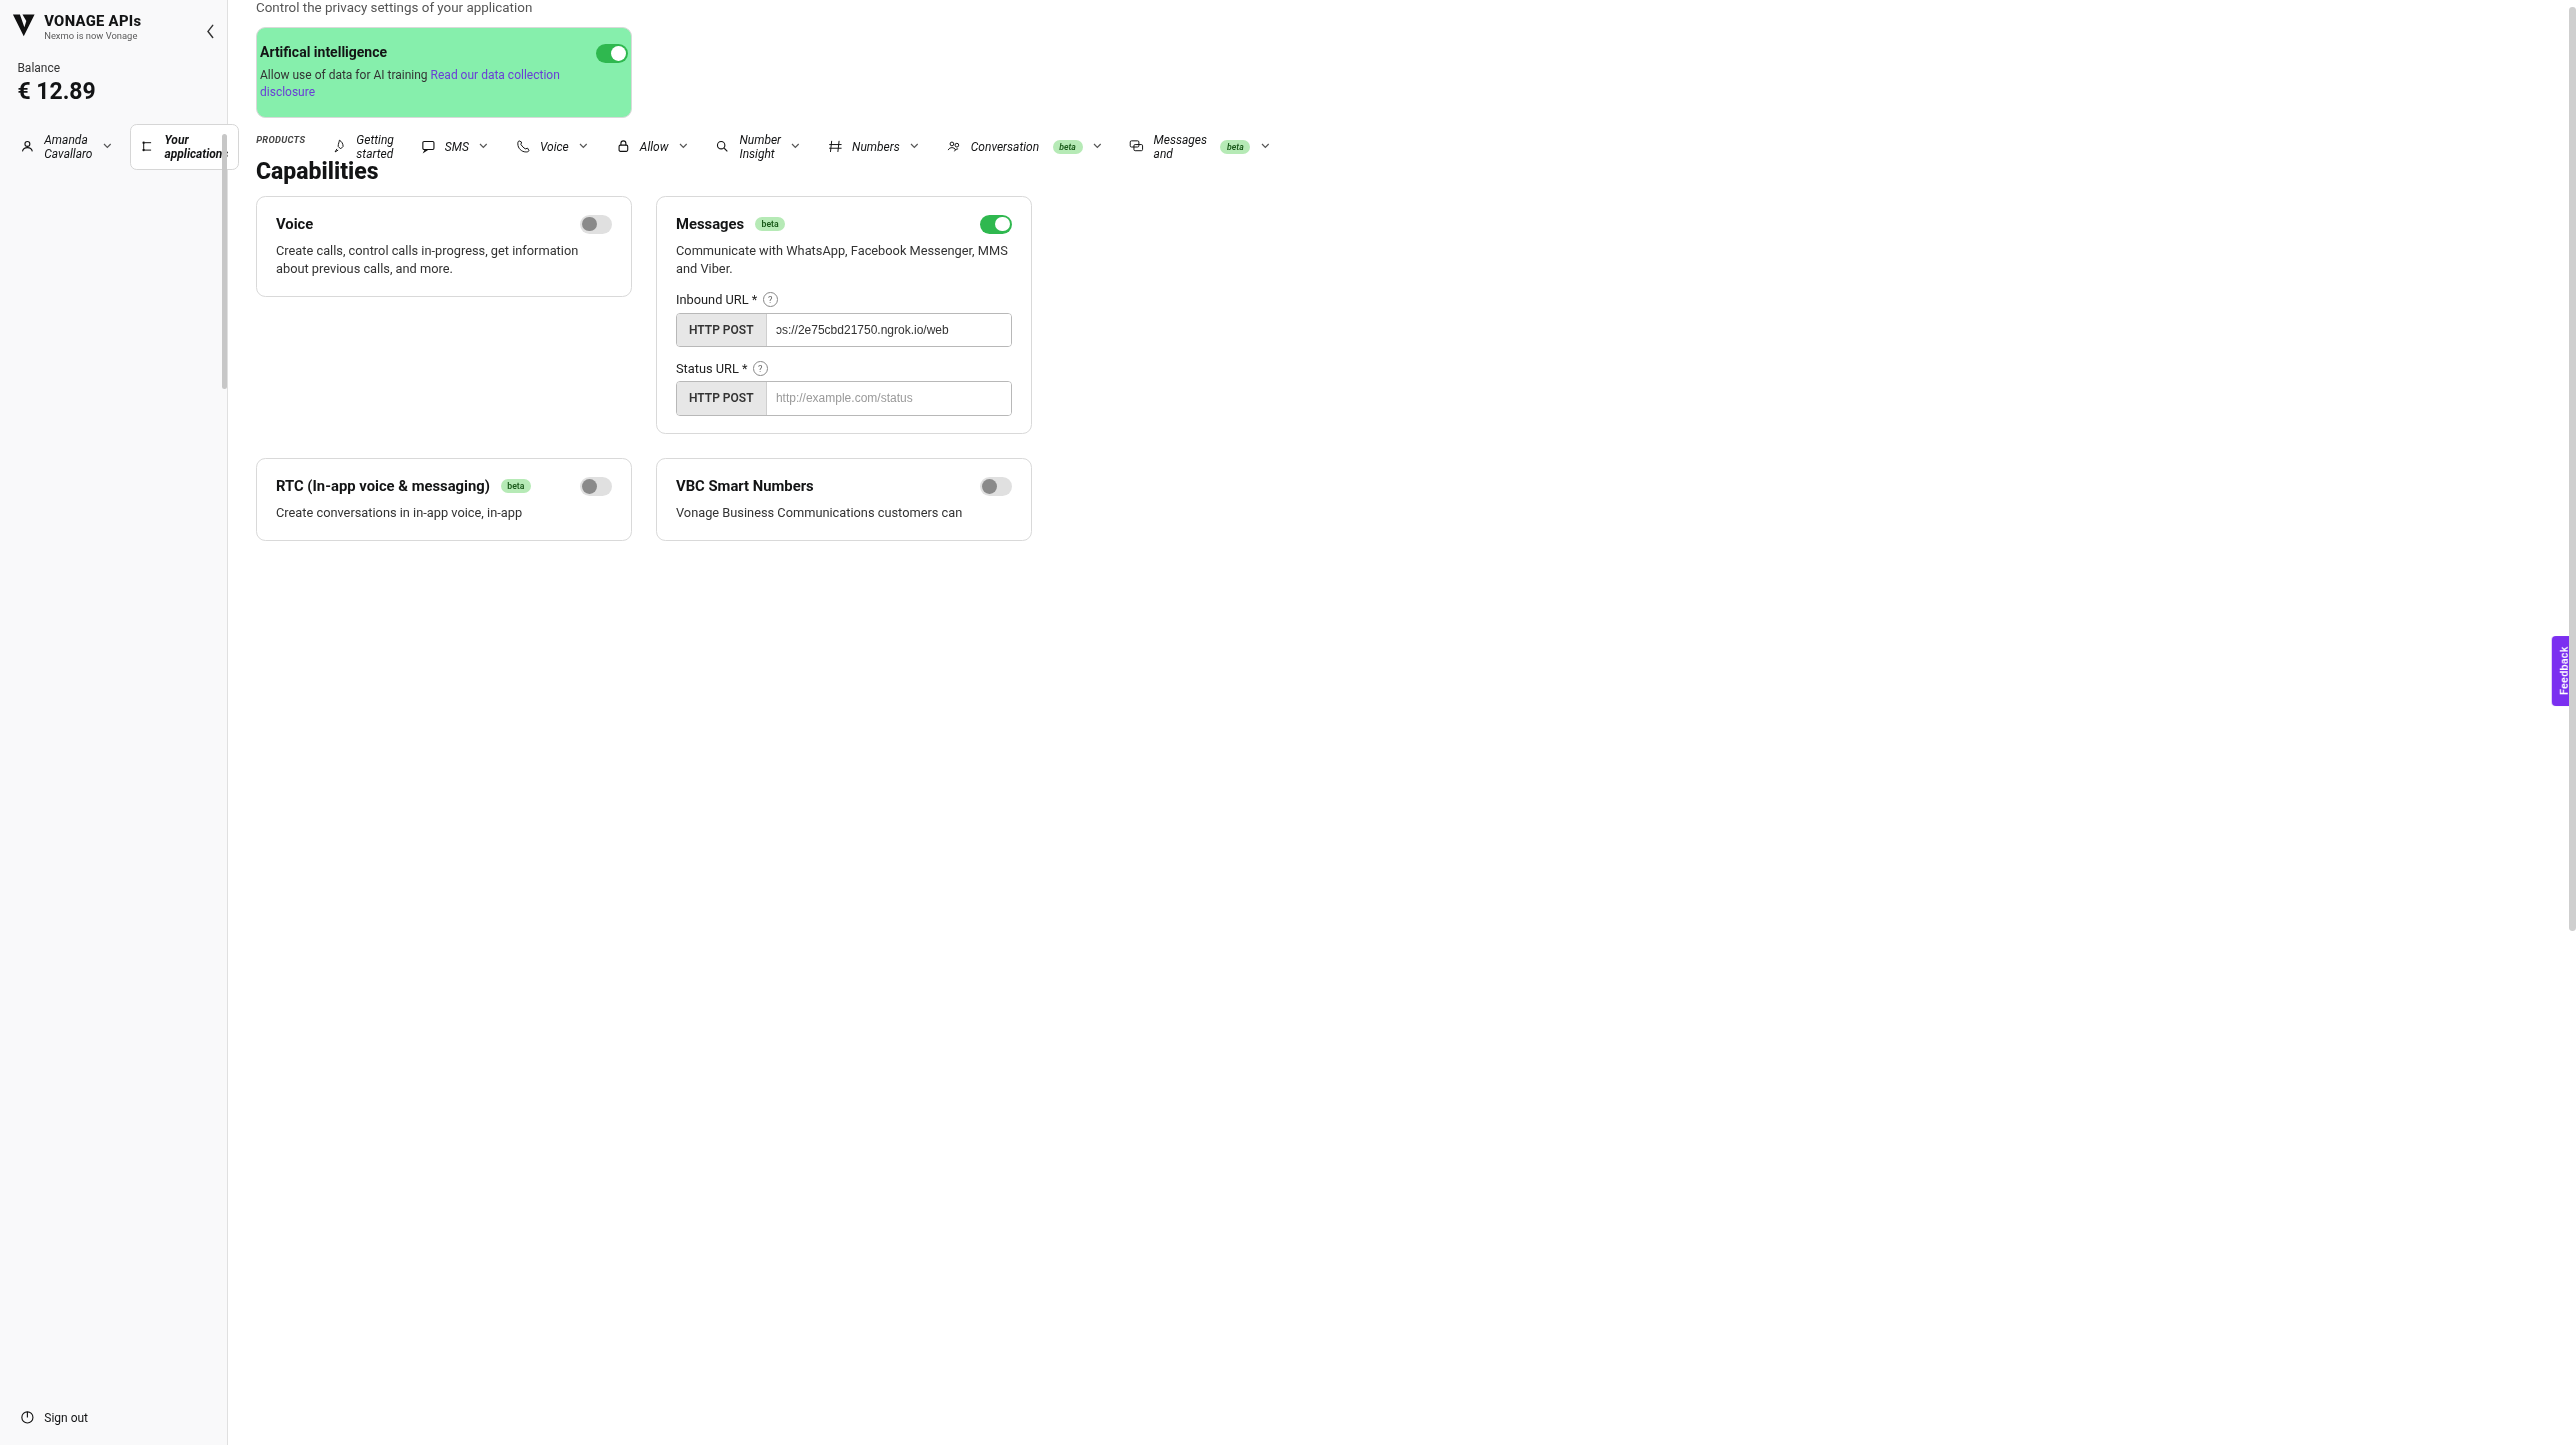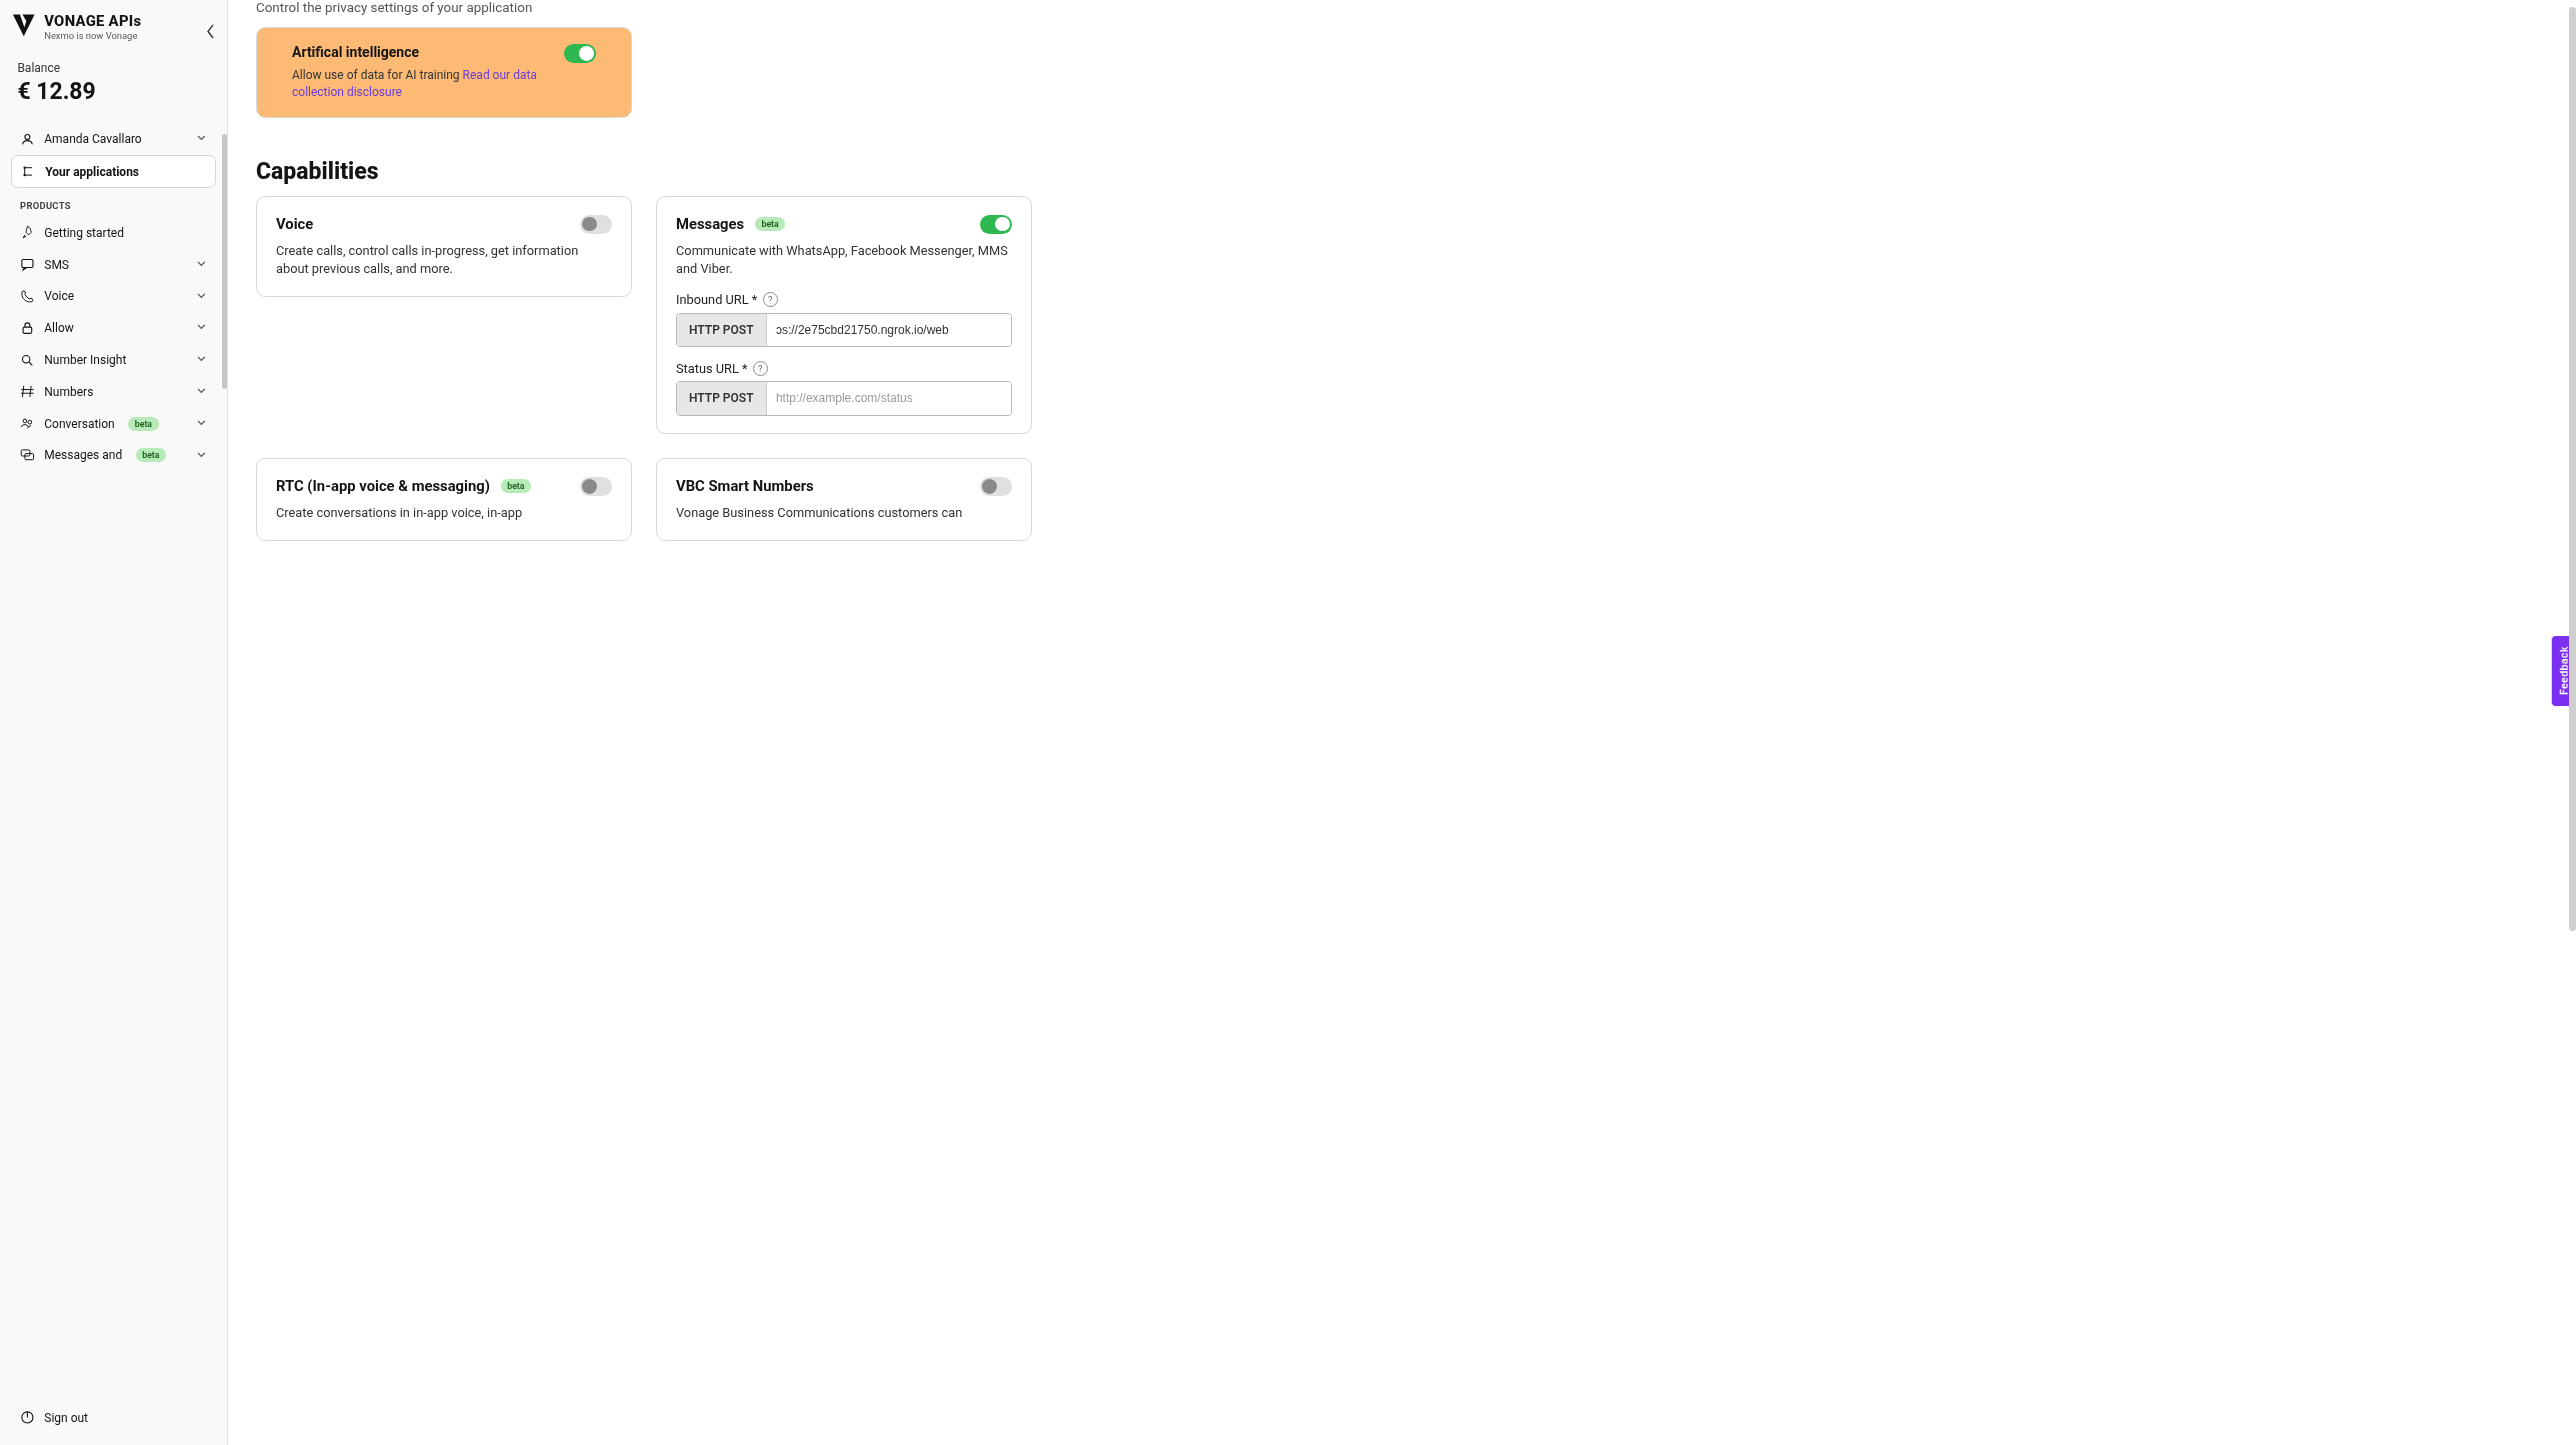--- a/index.html
+++ b/index.html
@@ -13,38 +13,38 @@
 .logo { width: 25.5px; height: 25.5px; }
 .brand-block { display: flex; flex-direction: column; }
 .brand-title { font-size: 14.8px; font-weight: 800; letter-spacing: 0.3px; }
 .brand-sub { font-size: 9.4px; color: #5a5a5a; }
 .collapse-btn { position: absolute; right: -4px; top: 9.4px; width: 20px; height: 20px; display:flex; align-items:center; justify-content:center; color:#333; }
 
 .balance-block { margin-bottom: 19px; padding-left: 6.7px; }
 .balance-label { font-size: 12px; color: #333; margin-bottom: 2.7px; }
 .balance-amount { font-size: 23px; font-weight: 700; }
 
-.nav-list { display:flex; flex-direction:column; gap:1px; }
+.nav-list { display:flex; flex-direction:row; gap:8px;font-style:italic; }
 .nav-item { display:flex; align-items:center; gap:9.4px; padding:8px 9.4px; border-radius:6.7px; cursor:pointer; font-size:12px; color:#131415; position:relative; }
 .nav-item .chev { margin-left:auto; color:#555; }
 .nav-item.active { background:#fff; border:0.7px solid #d6d6d6; font-weight:700; }
 .nav-item .icon { width:14.8px; height:14.8px; display:flex; align-items:center; justify-content:center; color:#131415; }
 .nav-section-label { font-size:9.4px; font-weight:700; letter-spacing:0.3px; color:#444; padding:10.7px 9.4px 5.4px; }
 .badge-beta { background:#b6eab6; color:#1a5a1a; font-size:8.7px; font-weight:600; padding:2px 6.7px; border-radius:8px; margin-left:4px; }
 
 .sidebar-bottom { margin-top:auto; }
 
 .sidebar-scrollbar { position:absolute; right:0; top:134px; width:5.4px; height:255px; background:#c7c7c7; border-radius:2.7px; }
 
 
 .main { flex:1; padding:0 24px 0 28px; overflow-y:auto; position:relative; }
 
 .privacy-caption { font-size:13.4px; color:#555; margin-top:0; margin-bottom:12px; }
 
-.card { border:0.7px solid #d9d9d9; border-radius:9.4px; padding:16px 35px; background:#fdba74; }
+.card { border:0.7px solid #d9d9d9; border-radius:9.4px; padding:16px 3px; background:#86efac; }
 .card-row { display:flex; align-items:flex-start; justify-content:space-between; gap:13.4px; }
 .card-title { font-size:14px; font-weight:700; margin-bottom:6.7px; }
 .card-desc { font-size:12px; color:#333; line-height:1.45; }
 .card-desc a { color:#6a3ed6; text-decoration:none; }
 
 .privacy-card { width:376px; margin-bottom:40px; }
 
 .section-title { font-size:23px; font-weight:800; margin-bottom:10.7px; }
 .section-sub { font-size:13.4px; color:#444; margin-bottom:19px; }
 

